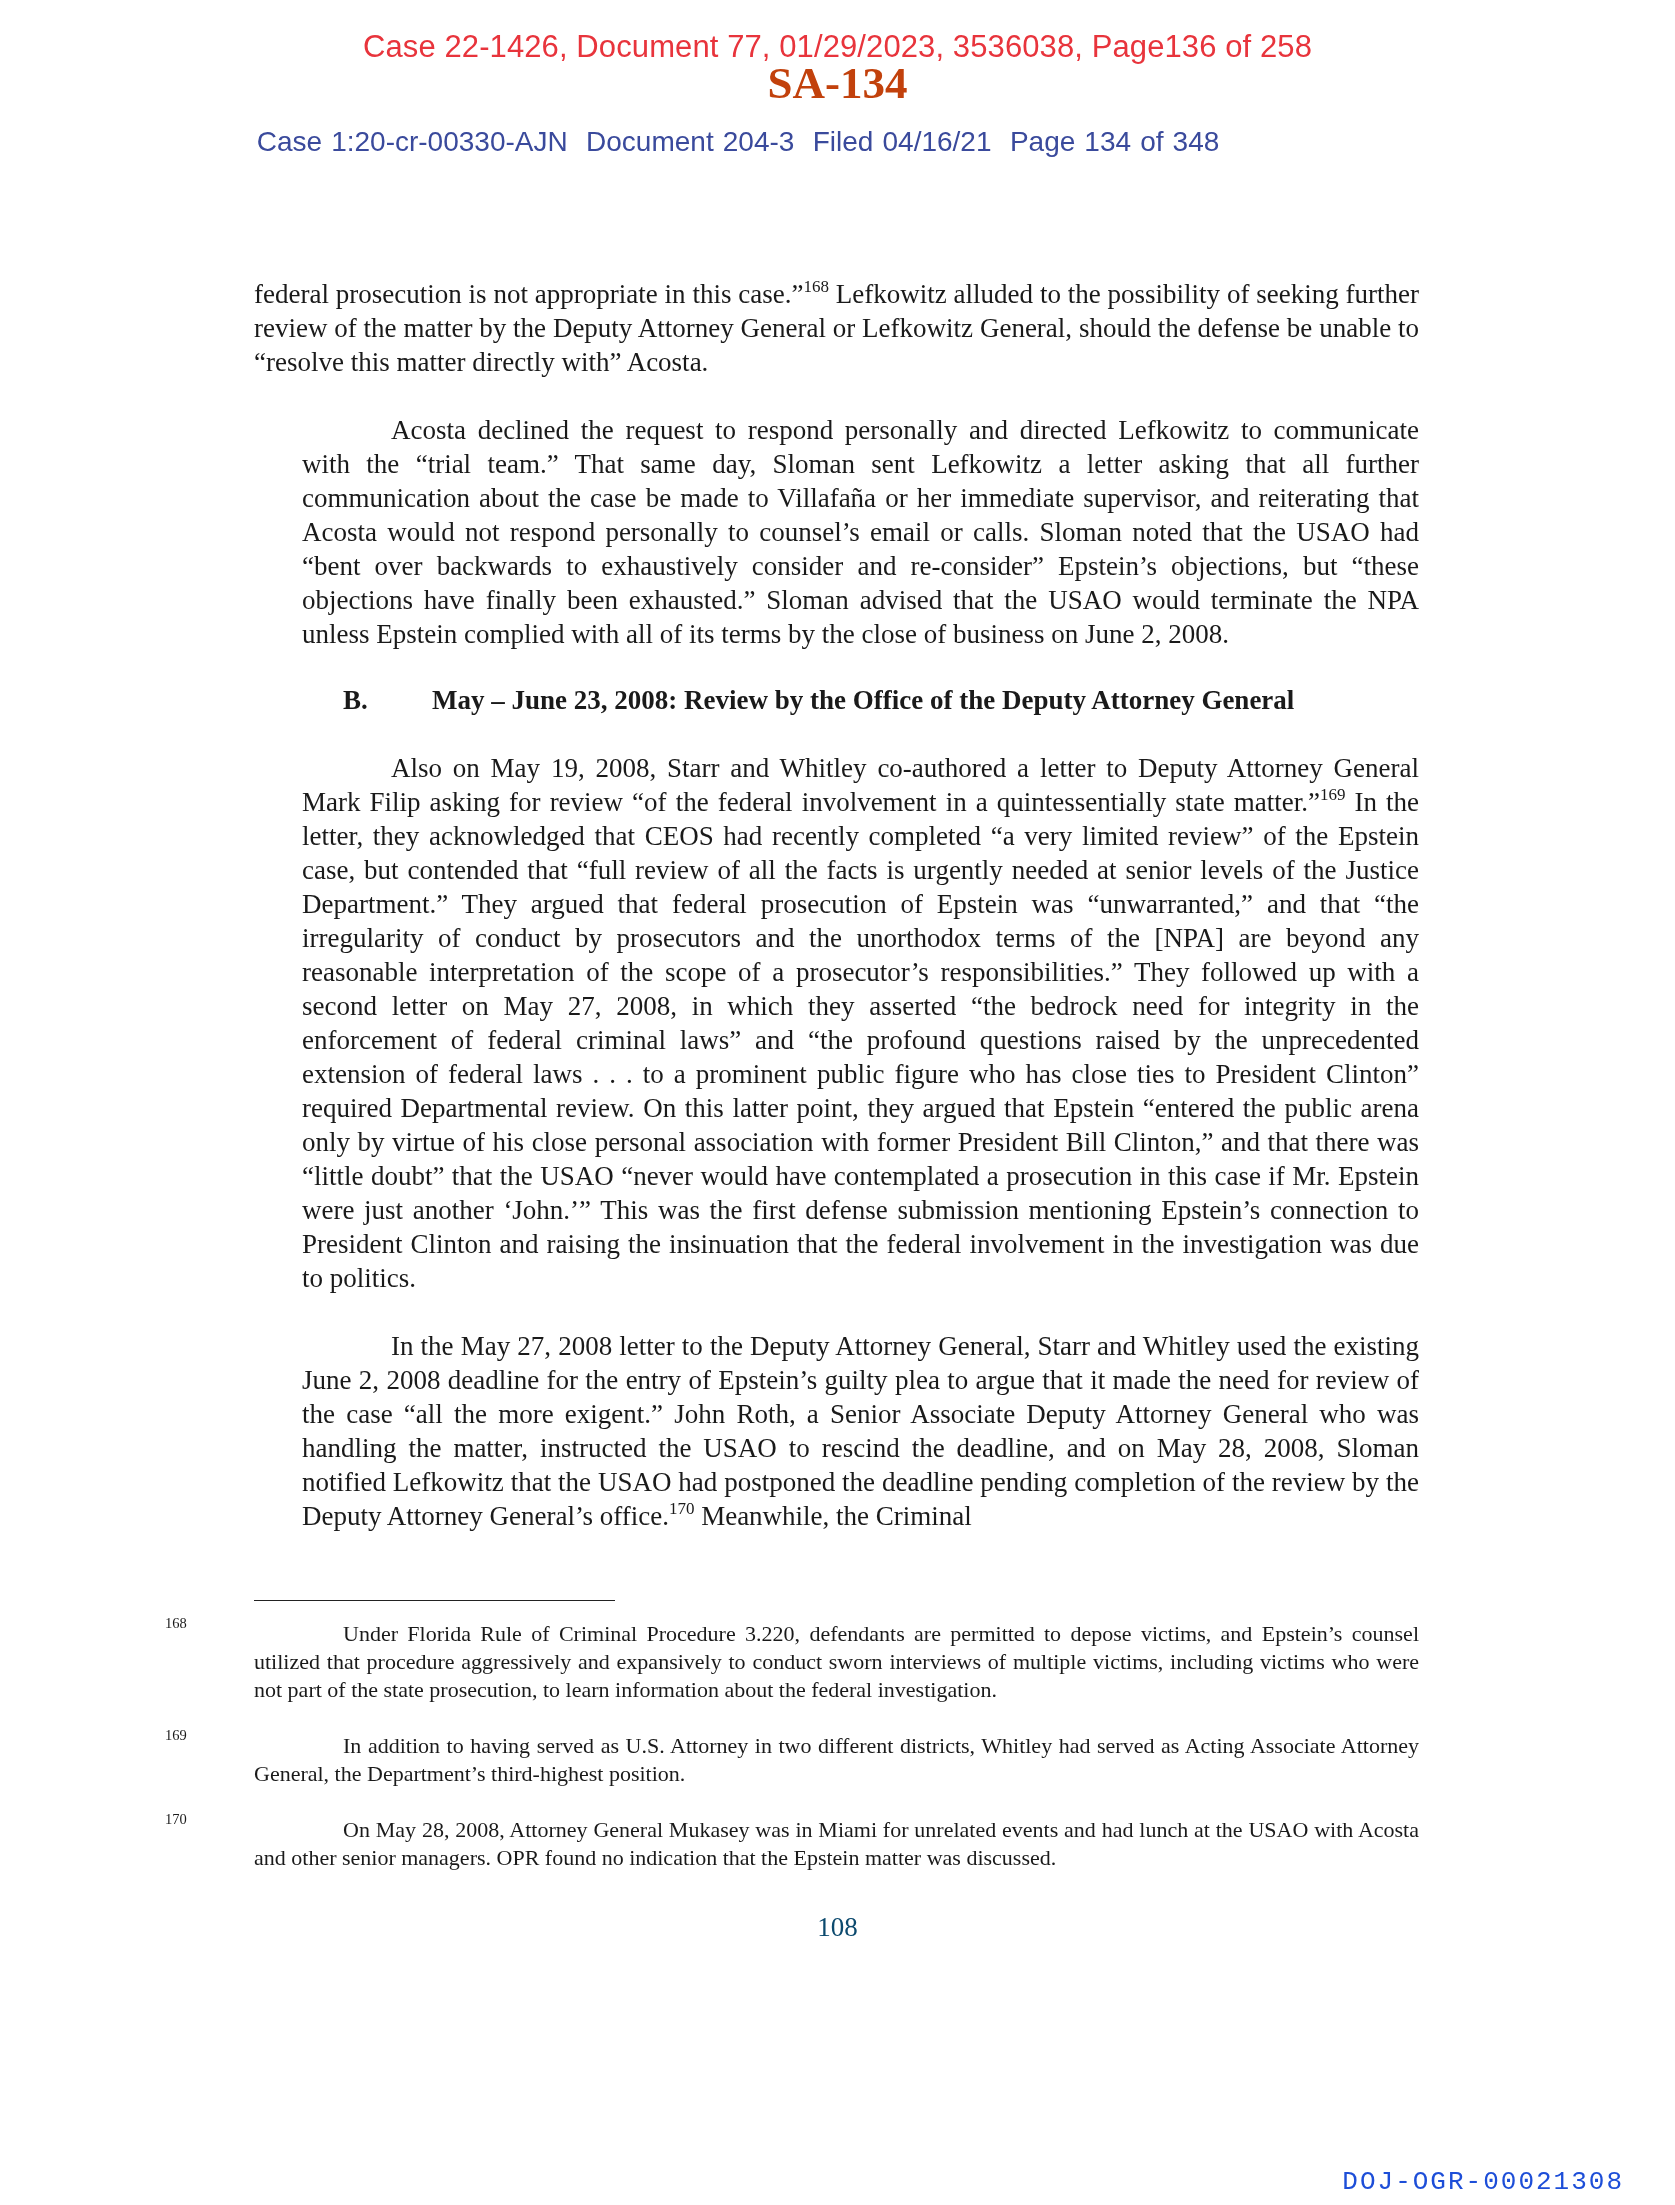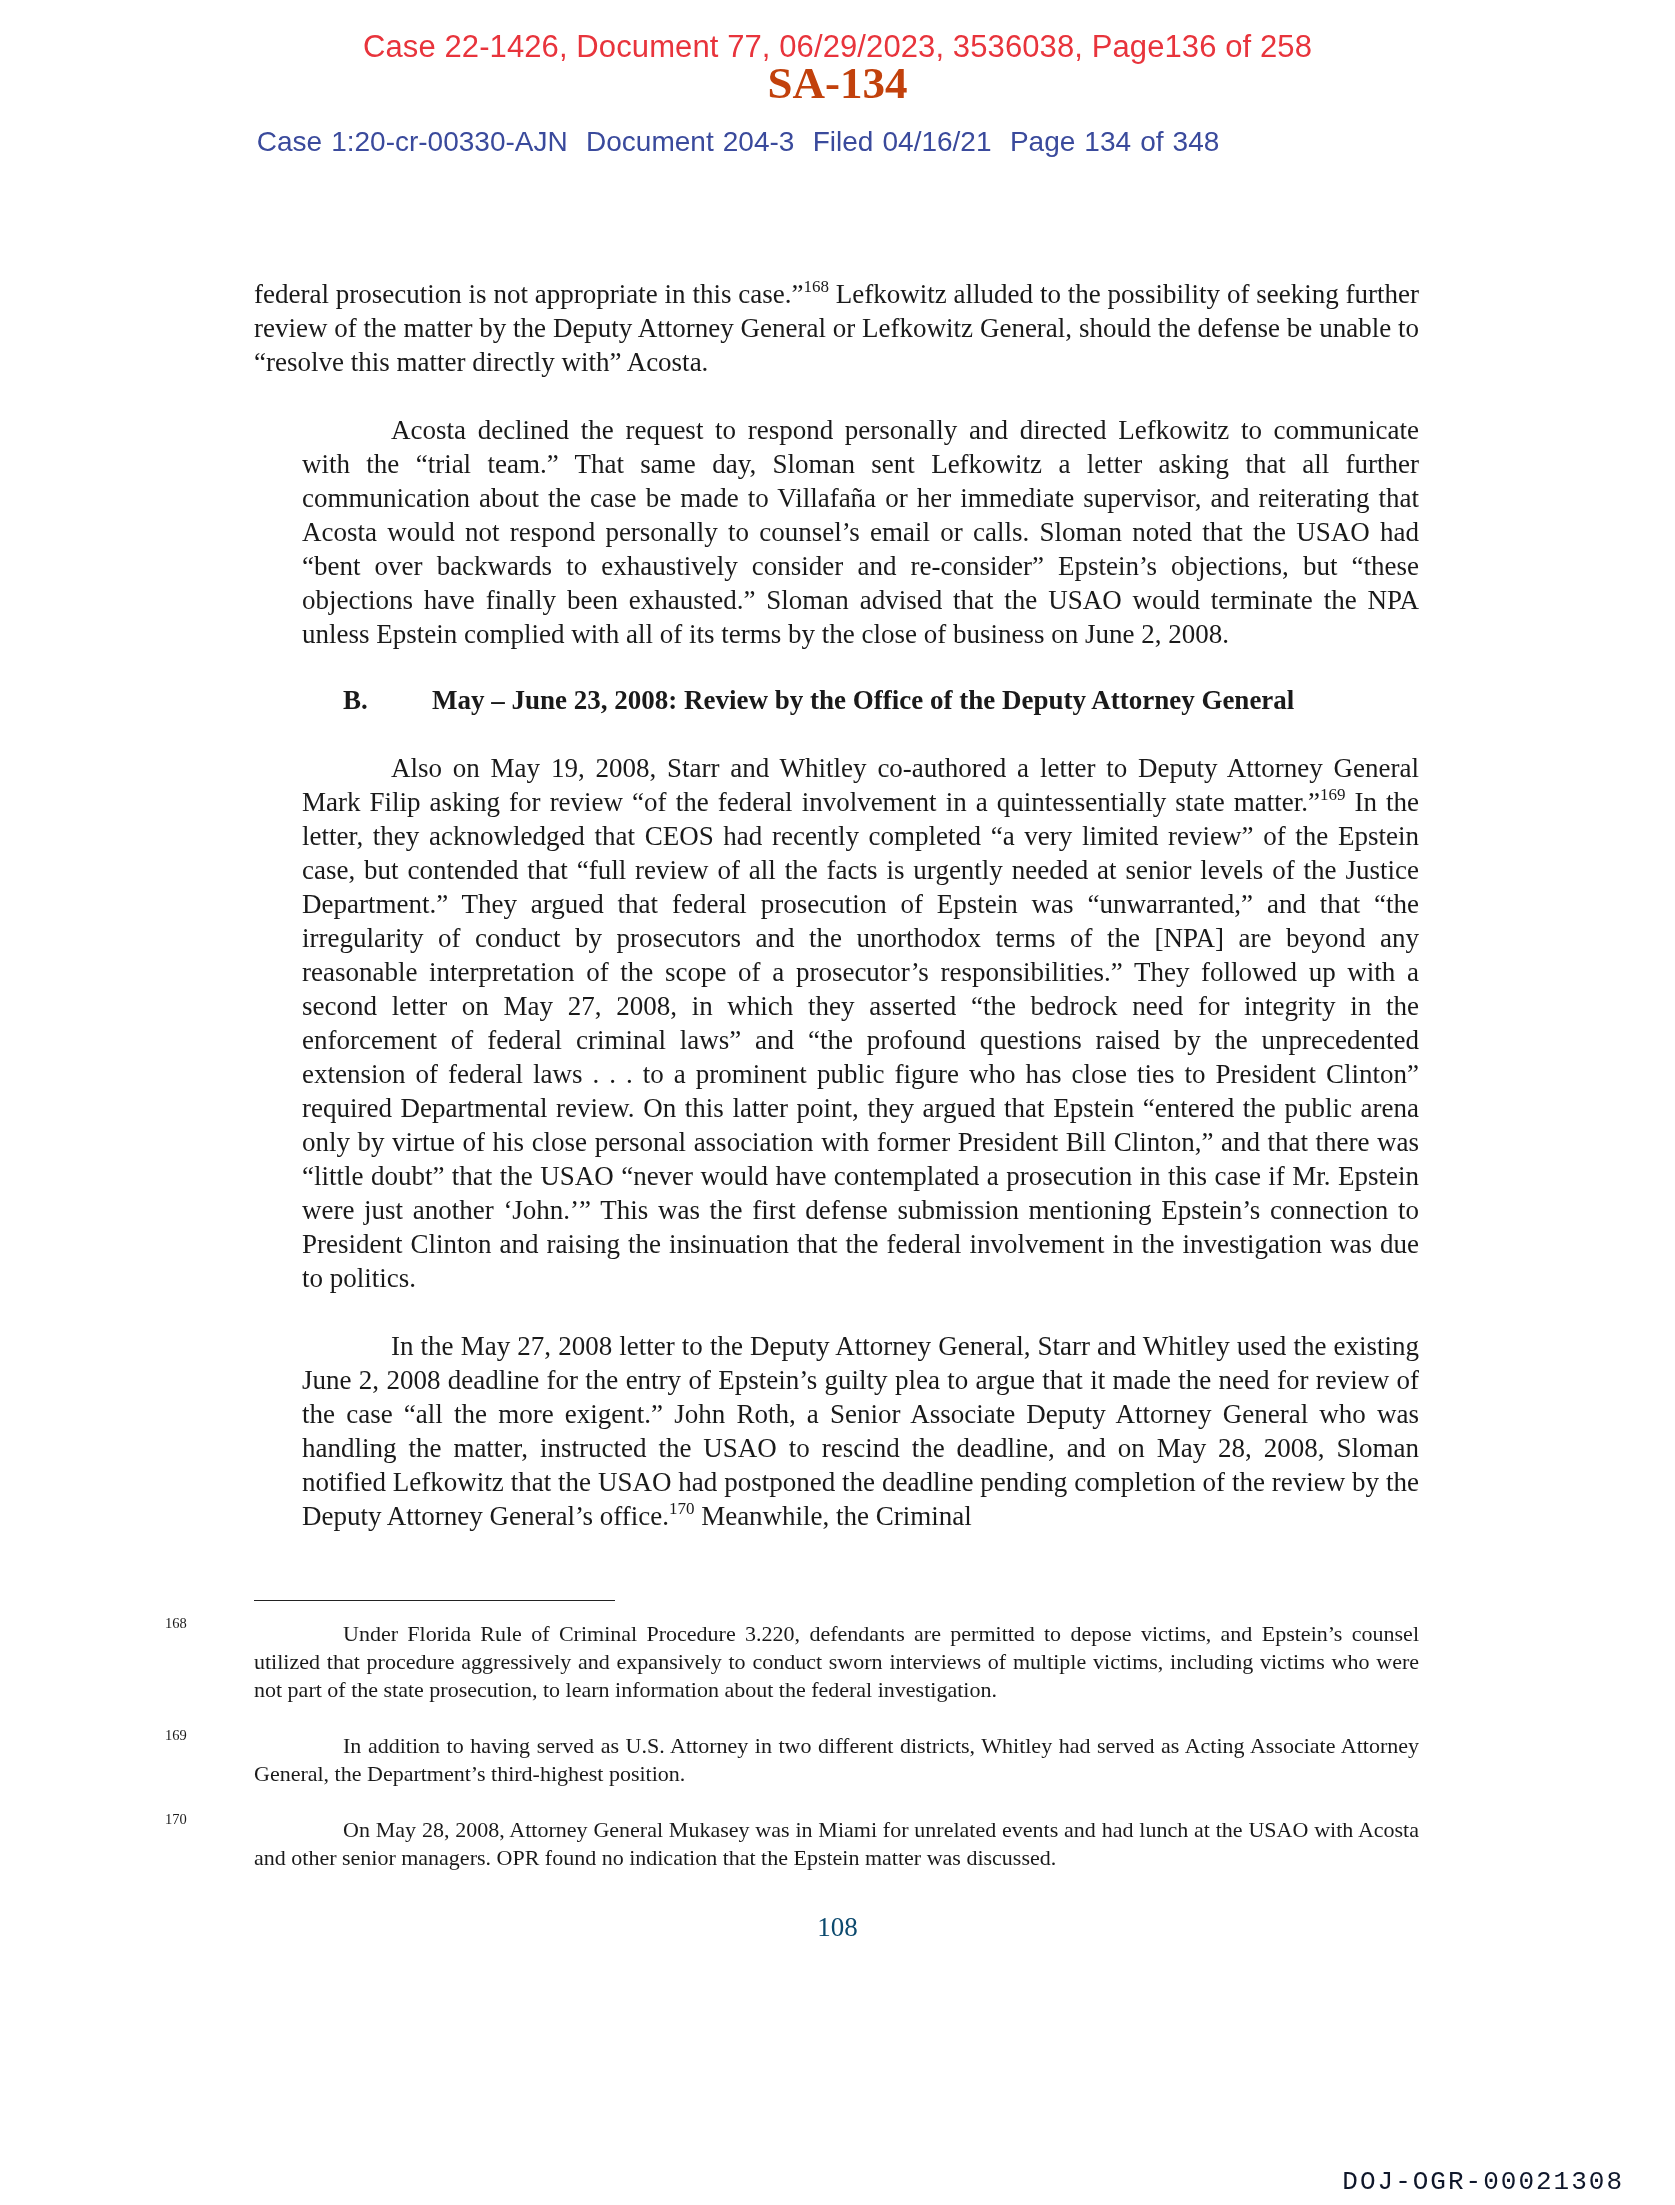--- a/index.html
+++ b/index.html
@@ -47,29 +47,29 @@
   .footnote .fn-num {
     position: absolute; left: -89px; top: -4px; font-size: 14.5px; text-indent: 0; line-height: 14.5px;
   }
 
   .page-number {
     position: absolute; left: 0; width: 1675px; top: 1912px; text-align: center;
     font-family: "Liberation Serif", serif; font-size: 27px; color: #0c4a6e;
   }
   .bates {
     position: absolute; right: 51px; top: 2167px;
-    font-family: "Liberation Mono", monospace; font-size: 26px; color: #0f172a; letter-spacing: 2px;
+    font-family: "Liberation Mono", monospace; font-size: 26px; color: #1d4ed8; letter-spacing: 2px;
   }
 </style>
 </head>
 <body>
 
 <div class="page">
 
-  <div class="hdr-red">Case 22-1426, Document 77, 06/29/2023, 3536038, Page136 of 258</div>
+  <div class="hdr-red">Case 22-1426, Document 77, 01/29/2023, 3536038, Page136 of 258</div>
   <div class="hdr-sa">SA-134</div>
   <div class="hdr-blue">
     <span>Case 1:20-cr-00330-AJN</span><span>Document 204-3</span><span>Filed 04/16/21</span><span>Page 134 of 348</span>
   </div>
 
   <div class="body">
     <p><span>federal prosecution is not appropriate in this case.”</span><sup>168</sup><span>  Lefkowitz alluded to the possibility of seeking further review of the matter by the Deputy Attorney General or Lefkowitz General, should the defense be unable to “resolve this matter directly with” Acosta.</span></p>
 
     <p class="indent">Acosta declined the request to respond personally and directed Lefkowitz to communicate with the “trial team.”  That same day, Sloman sent Lefkowitz a letter asking that all further communication about the case be made to Villafaña or her immediate supervisor, and reiterating that Acosta would not respond personally to counsel’s email or calls.  Sloman noted that the USAO had “bent over backwards to exhaustively consider and re-consider” Epstein’s objections, but “these objections have finally been exhausted.”  Sloman advised that the USAO would terminate the NPA unless Epstein complied with all of its terms by the close of business on June 2, 2008.</p>
 

